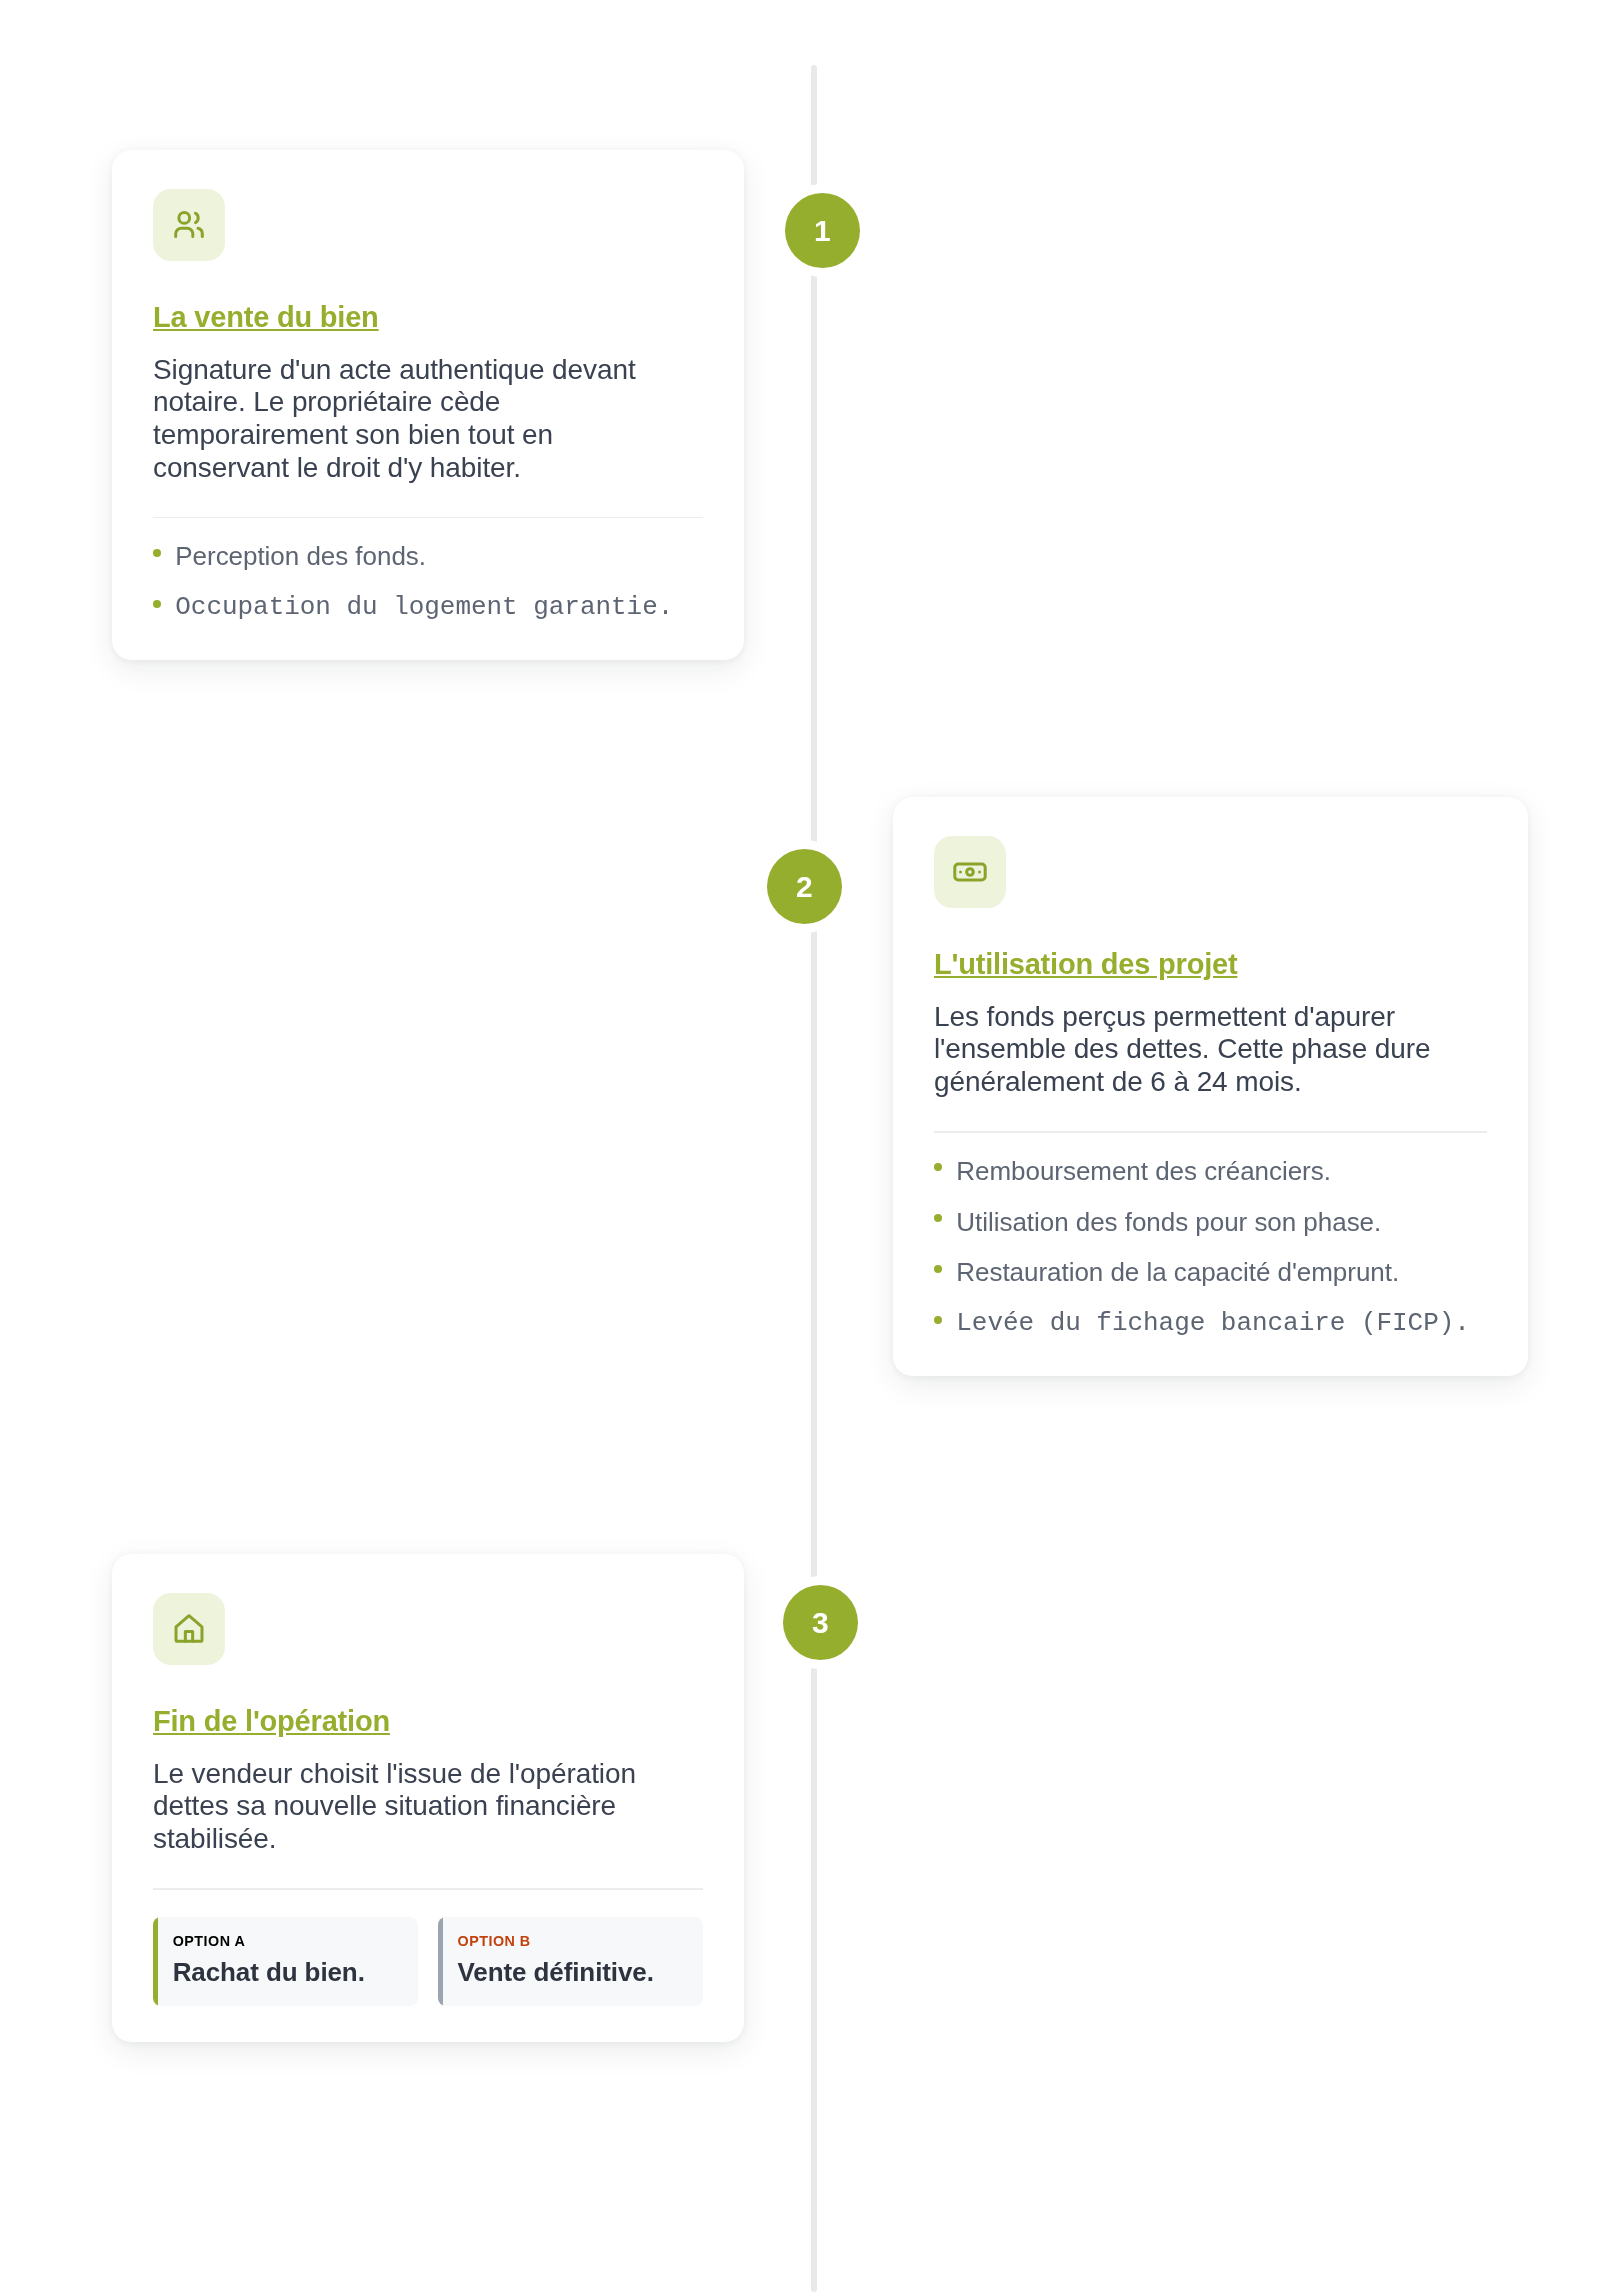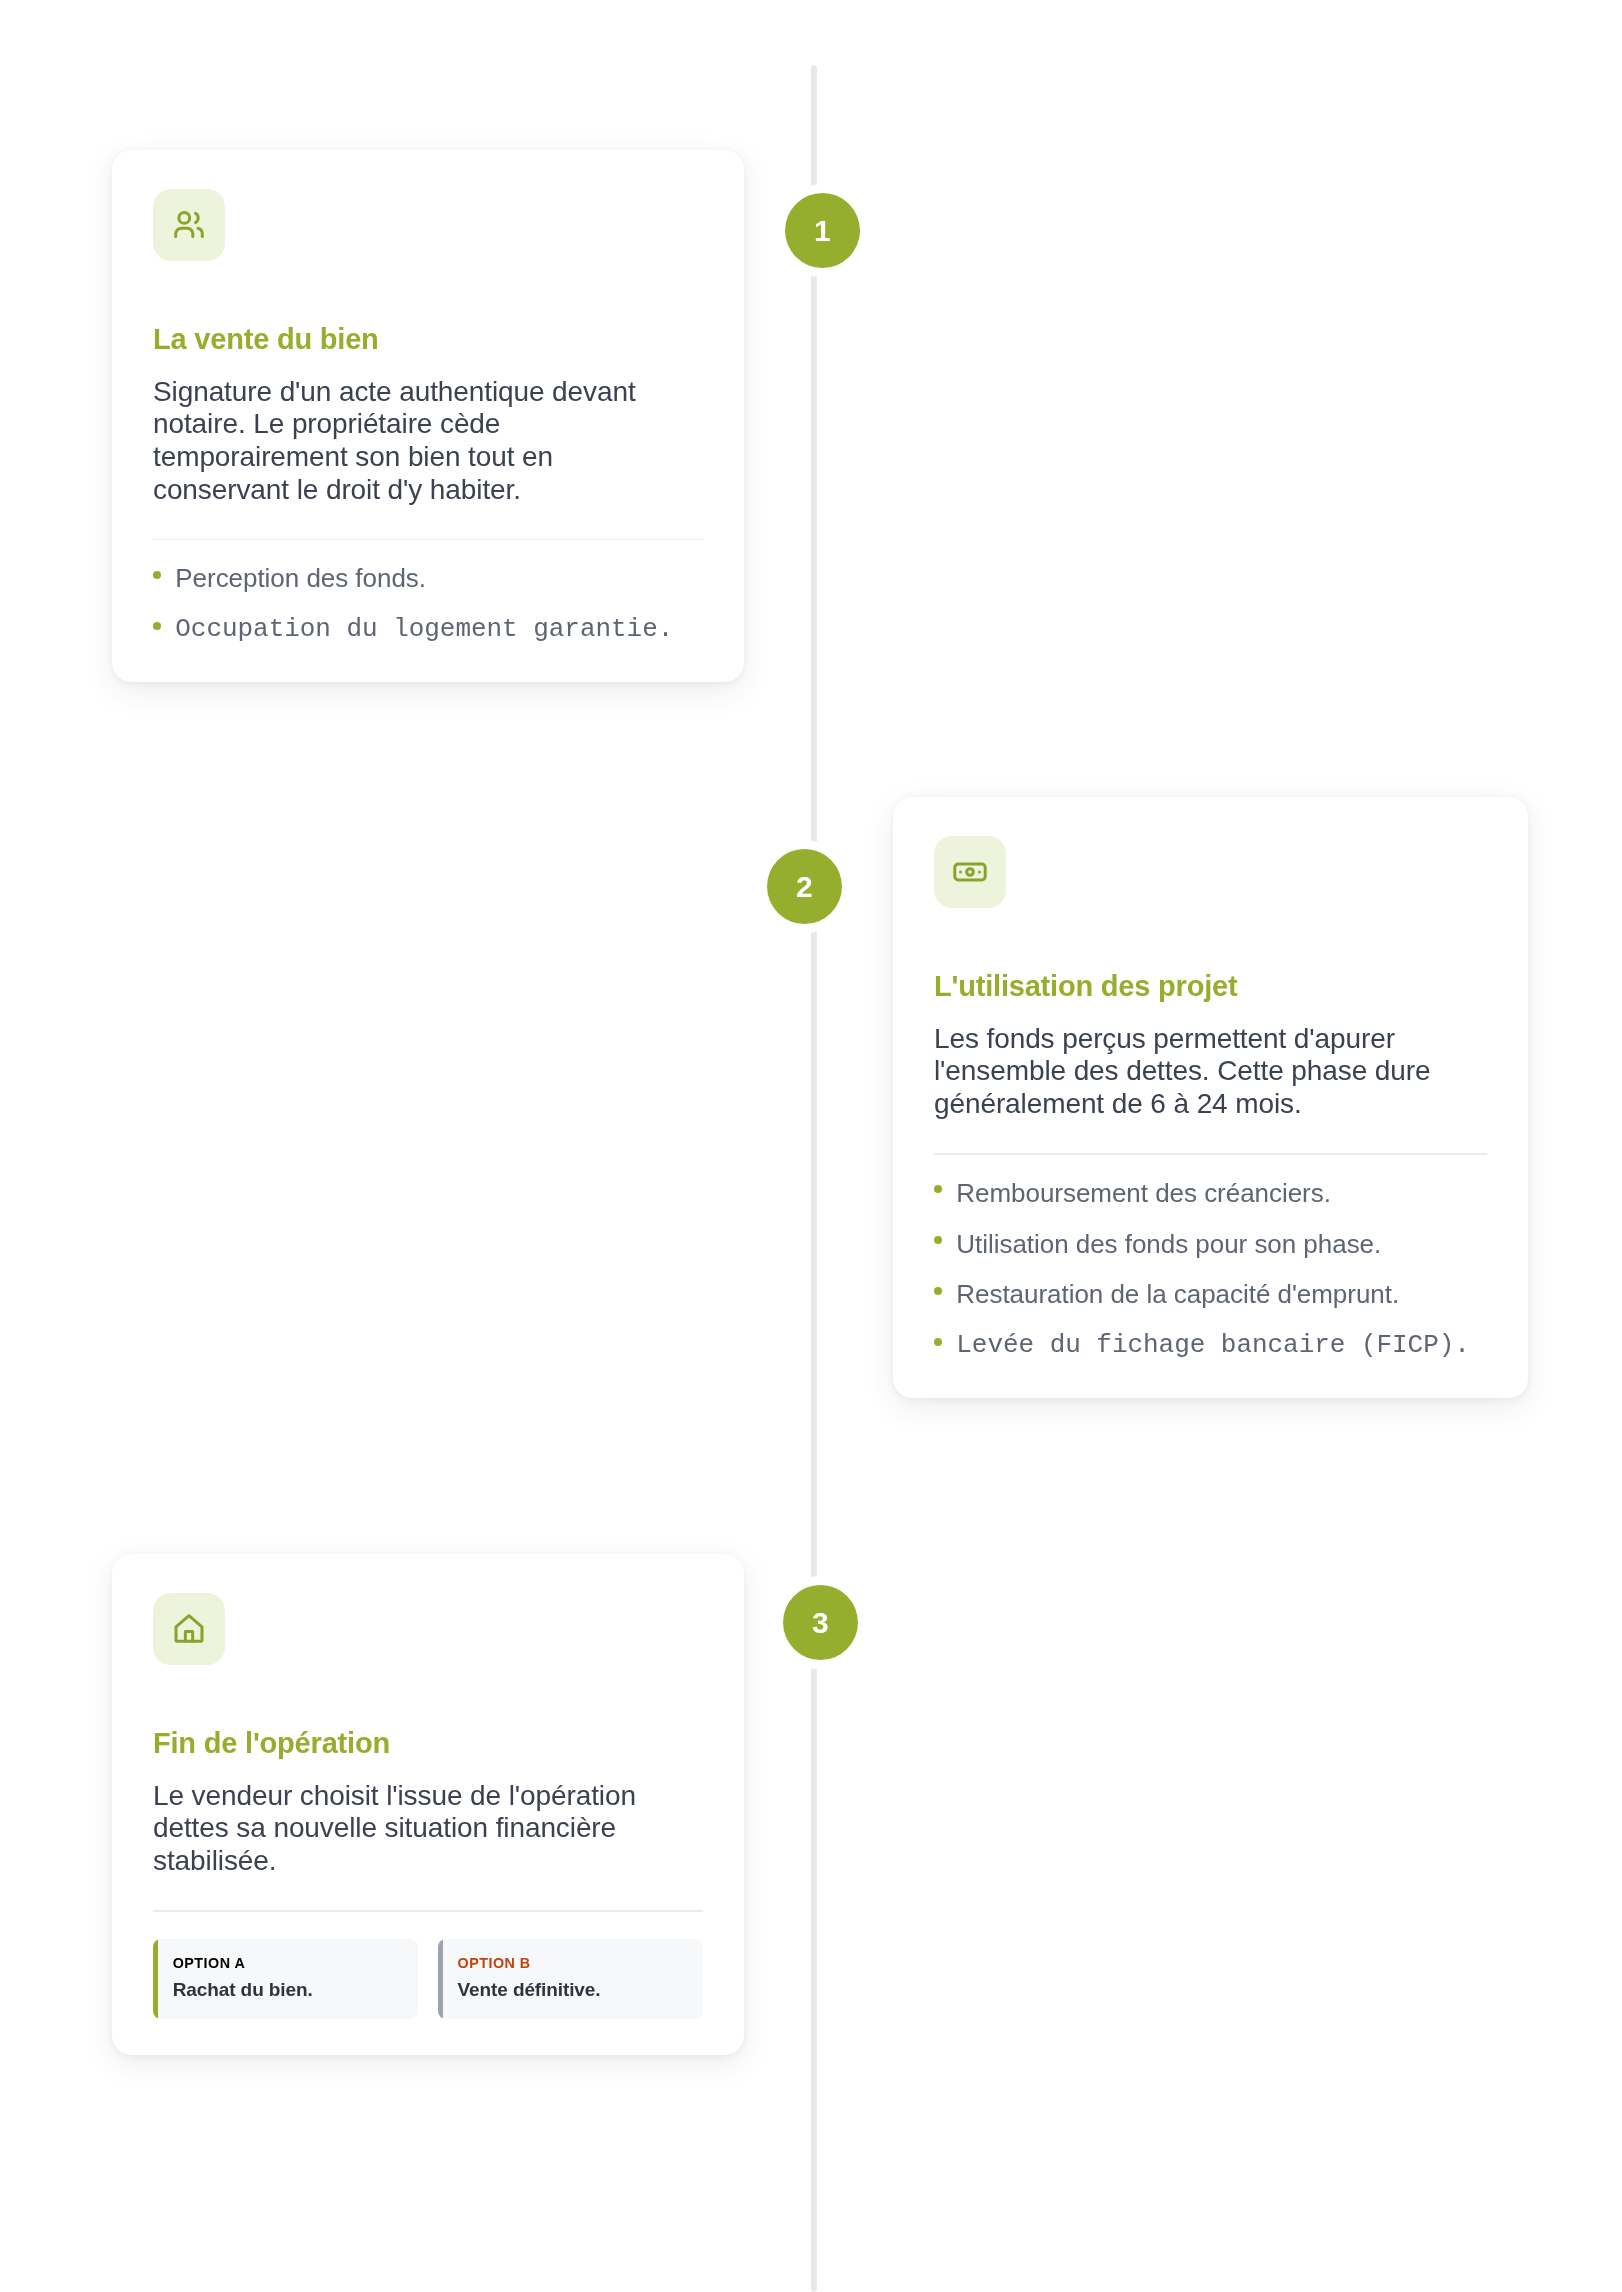--- a/index.html
+++ b/index.html
@@ -42,22 +42,22 @@
 
   
   .icon-tile{
     width:72px;height:72px;border-radius:18px;background:#eef4dc;
     display:flex;align-items:center;justify-content:center;
   }
   .icon-tile svg{display:block;}
 
   
   .card-title{
-    margin-top:62px;
-    font-size:29px;font-weight:bold;color:#96ae2d;letter-spacing:-0.2px;
+    margin-top:40px;
+    font-size:29px;font-weight:bold;color:#96ae2d;letter-spacing:-0.2px;text-decoration:underline;
   }
   .card-desc{
     margin-top:19.7px;
     font-size:28px;line-height:1.17;color:#3a4150;letter-spacing:-0.1px;
     max-width:537px;
   }
   .divider{height:1.8px;background:#ececee;margin-top:32px;}
 
   
   .bullets{margin-top:23px;list-style:none;}
@@ -82,21 +82,21 @@
     content:"";position:absolute;left:0;top:0;bottom:0;width:5.4px;
   }
   .option.a::before{background:#96ae2d;}
   .option.b::before{background:#9ba4af;}
   .option-label{
     font-size:14.3px;font-weight:bold;letter-spacing:0.5px;text-transform:uppercase;
   }
   .option.a .option-label{color:#000000;}
   .option.b .option-label{color:#c2410c;}
   .option-value{
-    margin-top:8px;font-size:19px;font-weight:bold;color:#2d333f;letter-spacing:-0.1px;
+    margin-top:8px;font-size:26px;font-weight:bold;color:#2d333f;letter-spacing:-0.1px;
   }
 </style>
 </head>
 <body>
 
 <div id="timeline-root">
 
   <div class="spine"></div>
 
   <div class="step-marker step-1">

